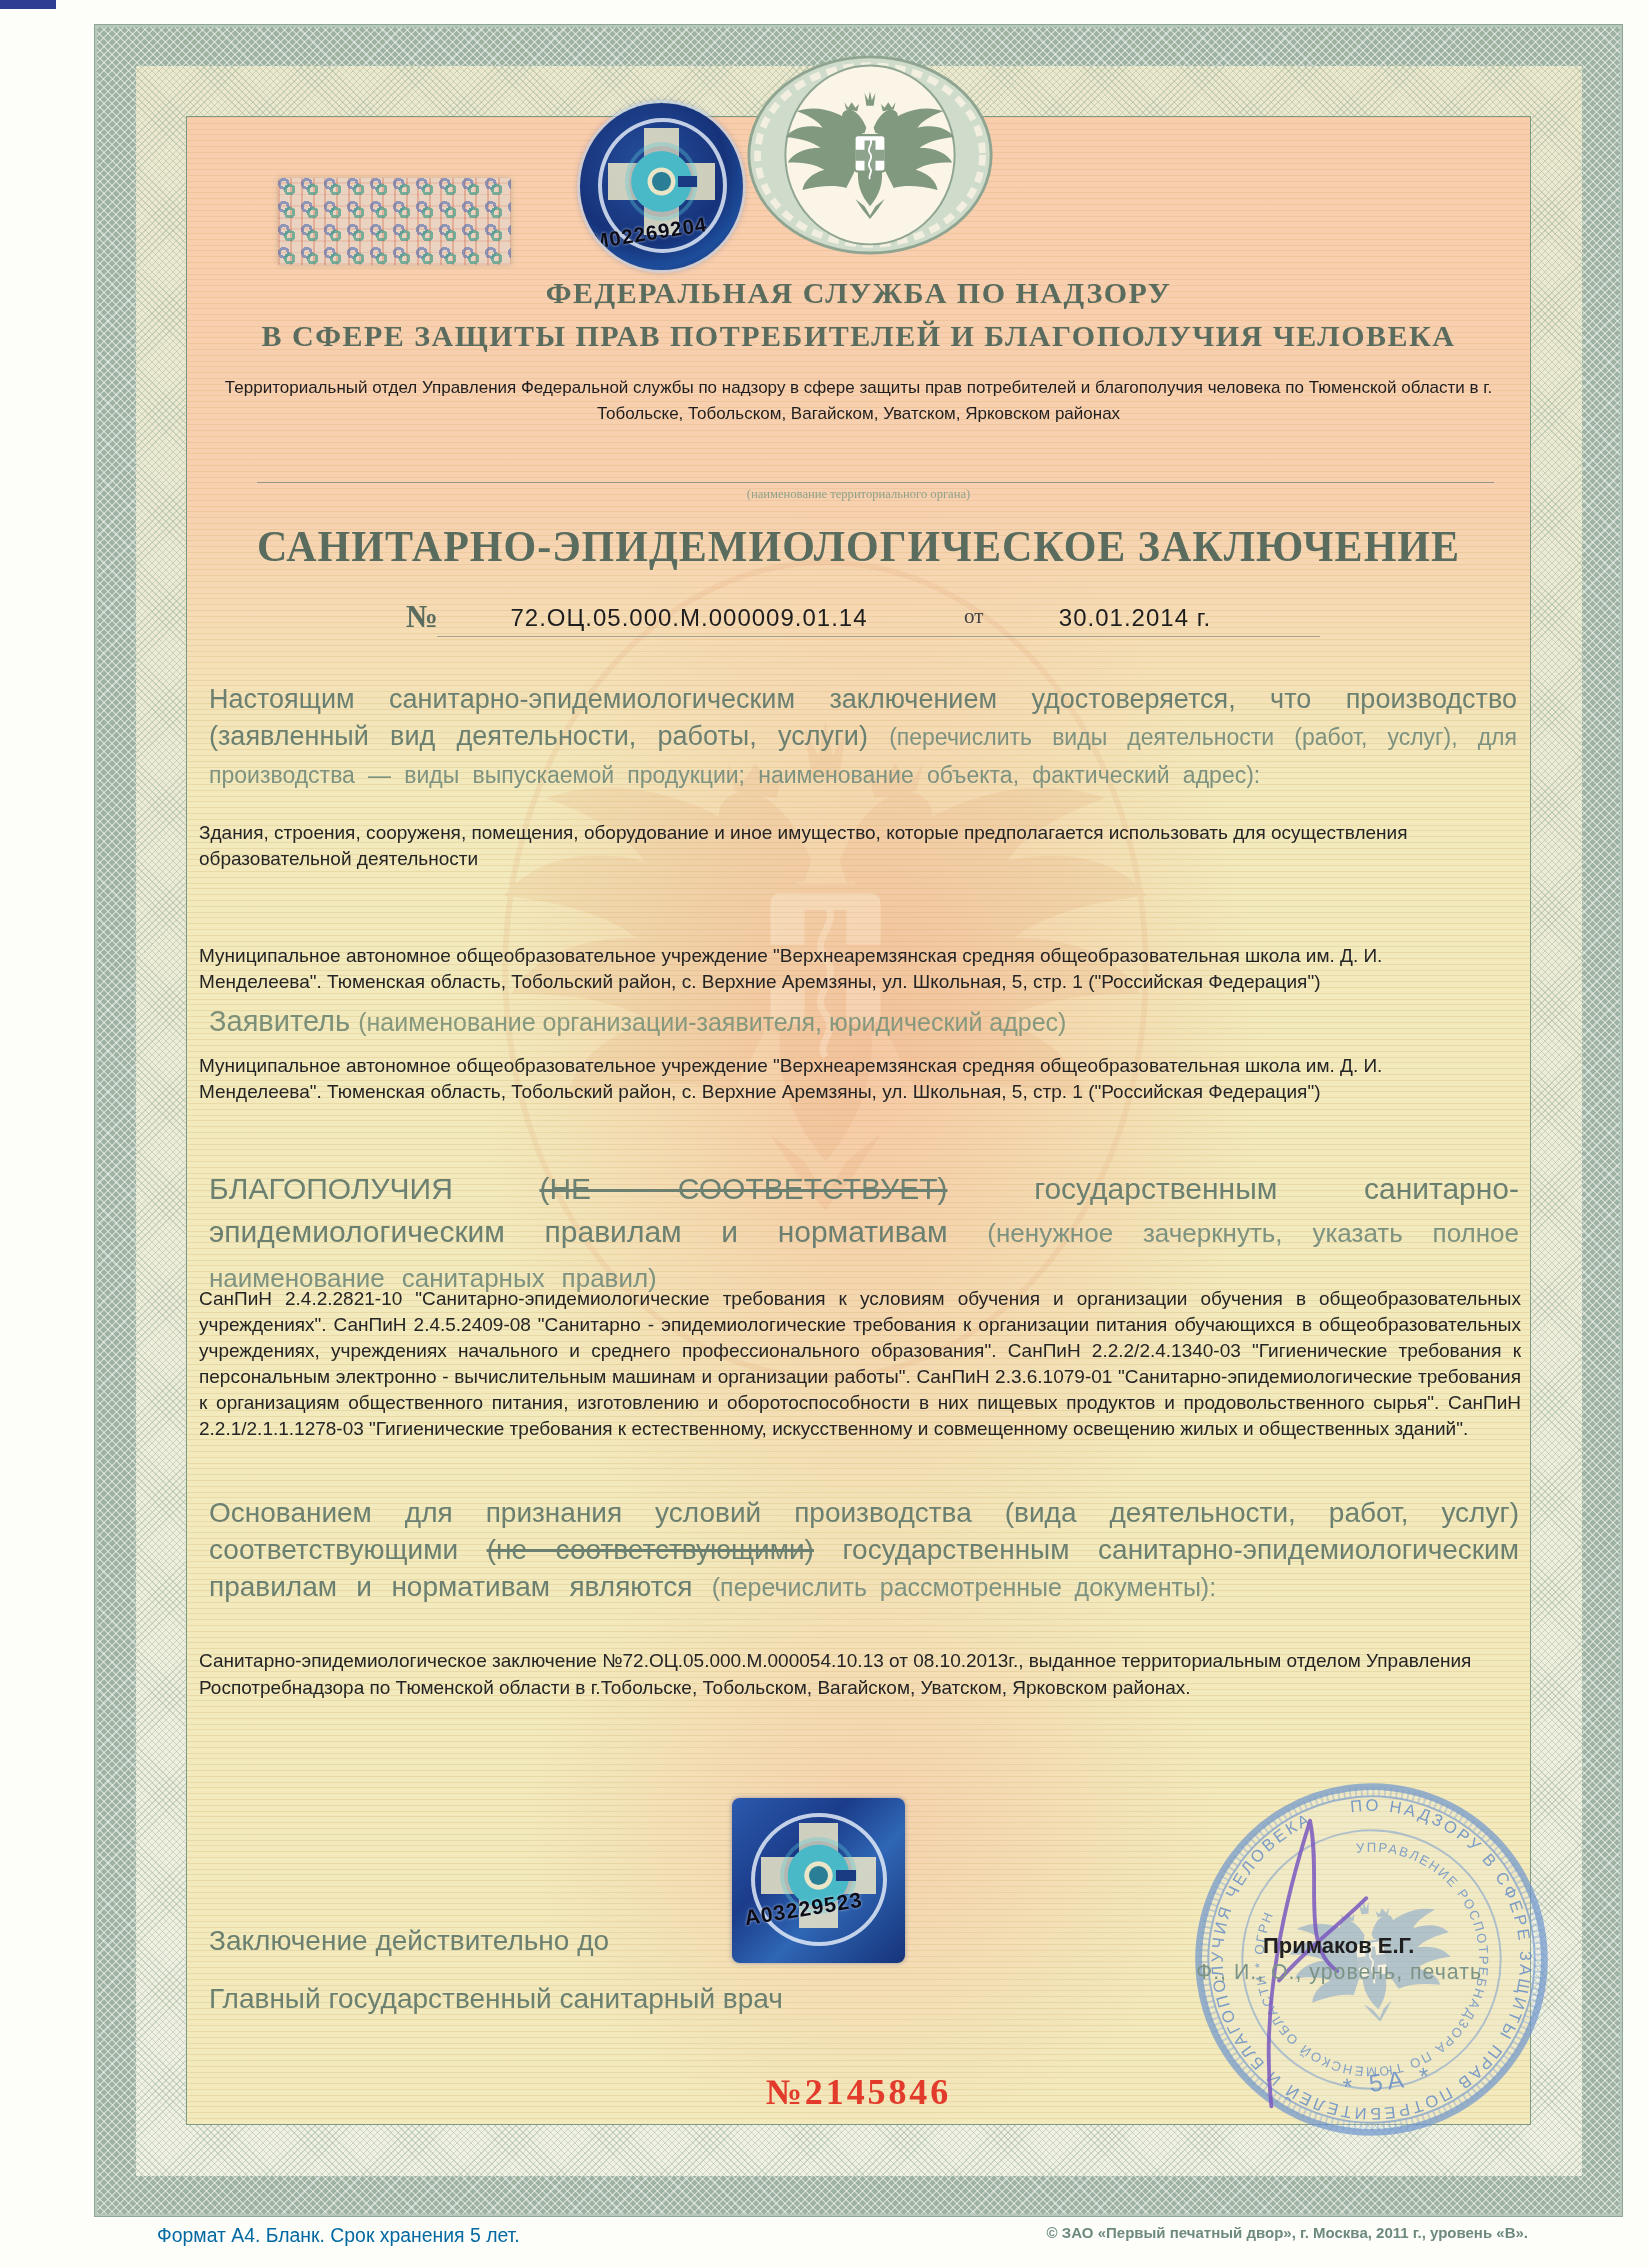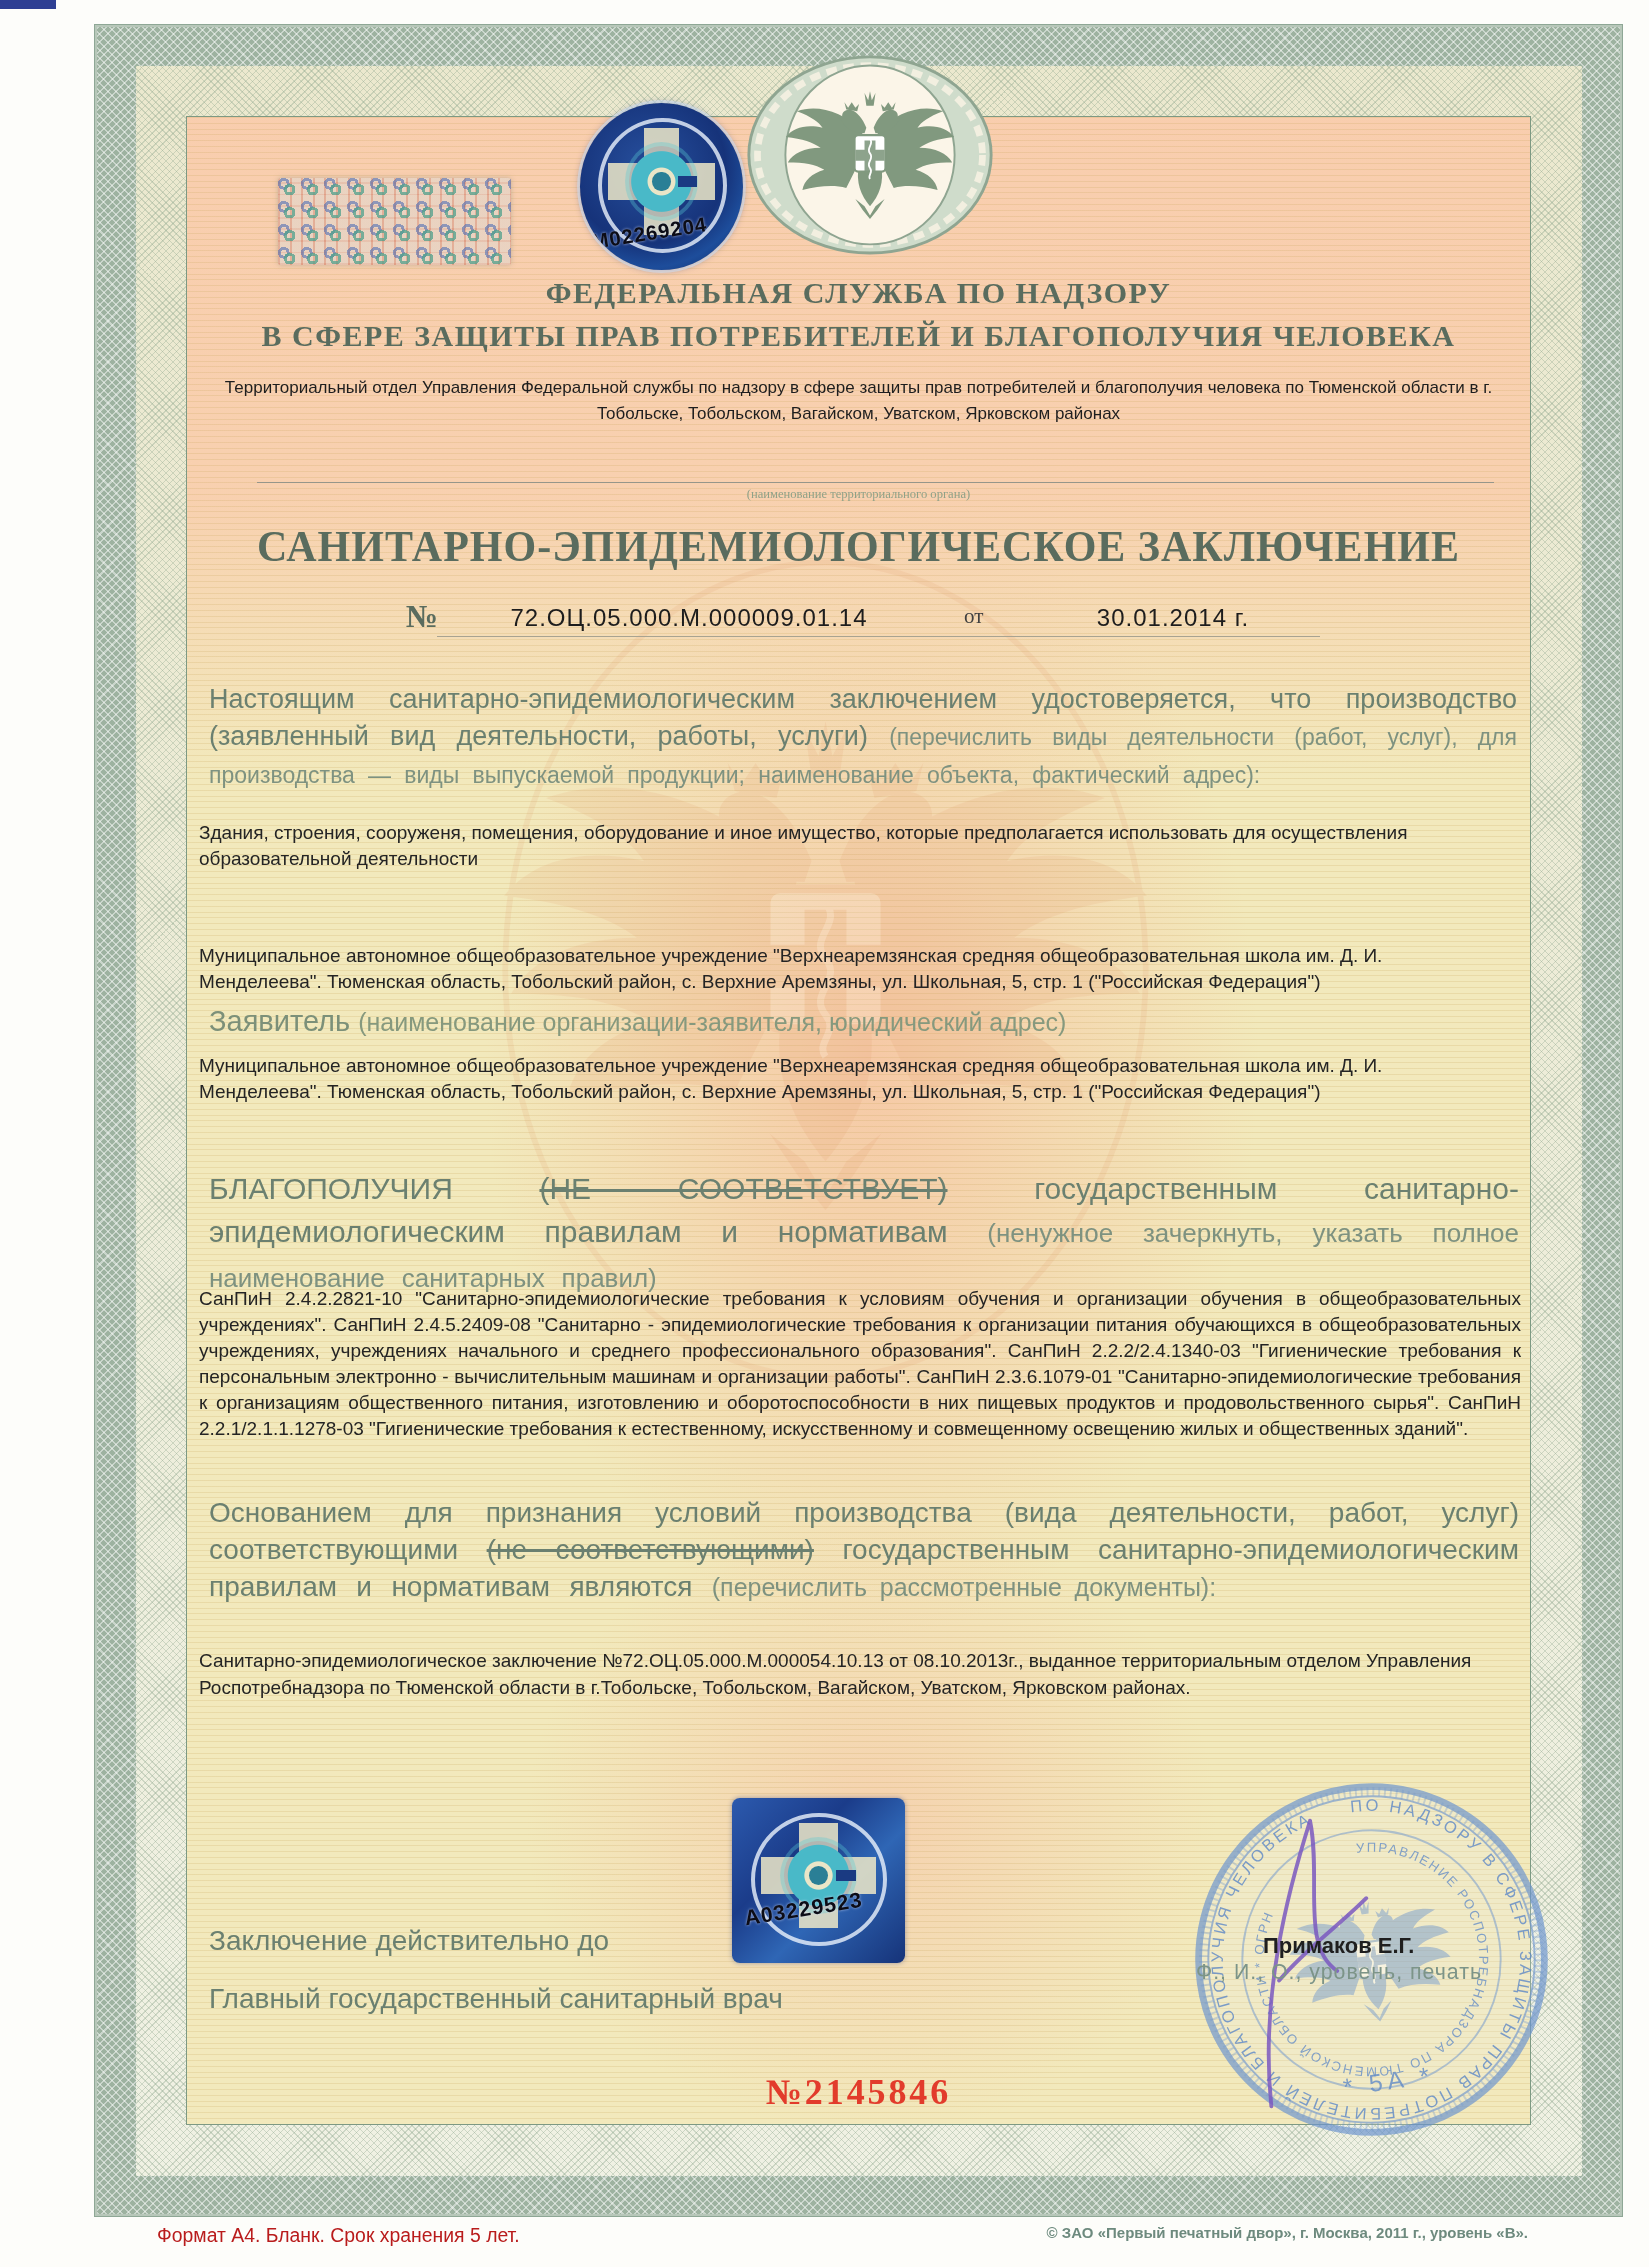--- a/index.html
+++ b/index.html
@@ -61,21 +61,21 @@
   .abs{position:absolute;}
   .center{text-align:center;}
   .hdr{left:186px;width:1345px;font-size:30px;letter-spacing:1.5px;}
   .terr{left:223px;top:375px;width:1271px;font-size:17px;line-height:26px;color:#1e1e1e;}
   .rule{left:257px;top:482px;width:1237px;border-top:1.9px solid #96968a;height:0;}
   .rule-cap{left:186px;top:487px;width:1345px;font-size:12.6px;color:#8fa188;font-weight:normal;}
   .doc-title{left:186px;top:522px;width:1345px;font-size:42px;letter-spacing:1px;transform:scaleY(1.06);}
   .num-label{left:406px;top:598px;font-size:32px;}
   .num-val{left:456px;top:604px;width:466px;font-size:24px;color:#1d1d1d;letter-spacing:1px;}
   .from-label{left:964px;top:604px;font-size:21px;font-weight:normal;color:#404040;font-family:"Liberation Serif","DejaVu Serif",serif;}
-  .date-val{left:1047px;top:604px;width:252px;font-size:24px;color:#1d1d1d;letter-spacing:1px;}
+  .date-val{left:1009px;top:604px;width:252px;font-size:24px;color:#1d1d1d;letter-spacing:1px;}
   .underline{left:437px;top:636px;width:883px;border-top:1.9px solid #a8a391;height:0;}
   .green{color:#6b8070;}
   .para{text-align:justify;}
   .intro{left:209px;top:681px;width:1308px;font-size:27px;line-height:37px;word-spacing:6.8px;}
   .hint{font-size:23px;color:#7e9280;}
   .black-fill{color:#242424;font-size:19px;line-height:26px;}
   .objtxt{left:199px;top:820px;width:1281px;}
   .org1{left:199px;top:943px;width:1291px;}
   .org2{left:199px;top:1053px;width:1291px;}
   .app-label{left:209px;top:1005px;width:1310px;}
@@ -88,21 +88,21 @@
   .basis{left:209px;top:1494px;width:1310px;font-size:28px;line-height:37px;word-spacing:11.6px;}
   .basis .hint4{font-size:25px;color:#7e9280;word-spacing:5.8px;}
   .basisdoc{left:199px;top:1647px;width:1310px;line-height:27px;}
   .valid{left:209px;top:1925px;font-size:28px;}
   .chief{left:209px;top:1983px;font-size:28px;}
   .deputy{left:209px;top:2024px;font-size:28px;}
   .signer{left:1263px;top:1933px;font-size:22px;color:#1f1f1f;font-weight:bold;}
   .sign-cap{left:1196px;top:1960px;font-size:21.3px;color:#7c9488;letter-spacing:1px;}
   .blank-no{left:186px;top:2071px;width:1345px;font-family:"Liberation Serif","DejaVu Serif",serif;
     font-weight:bold;font-size:36px;color:#e23b2b;letter-spacing:2.9px;}
-  .foot-l{left:157px;top:2224px;font-size:19.4px;color:#b91c1c;}
+  .foot-l{left:157px;top:2224px;font-size:19.4px;color:#0369a1;}
   .foot-r{left:1043px;top:2224px;width:485px;text-align:right;font-size:15px;color:#6d8a7e;font-weight:bold;}
   .stamp-svg{position:absolute;left:1186px;top:1774px;width:371px;height:371px;transform:rotate(-8deg);opacity:.92;}
   .sig-svg{position:absolute;left:1221px;top:1801px;width:213px;height:330px;}
   .wm-svg{position:absolute;left:408px;top:543px;width:835px;height:854px;opacity:.12;}
   .emblem-svg{position:absolute;left:745px;top:50px;width:250px;height:209px;}
 </style>
 </head>
 <body>
 
 <div class="page">

